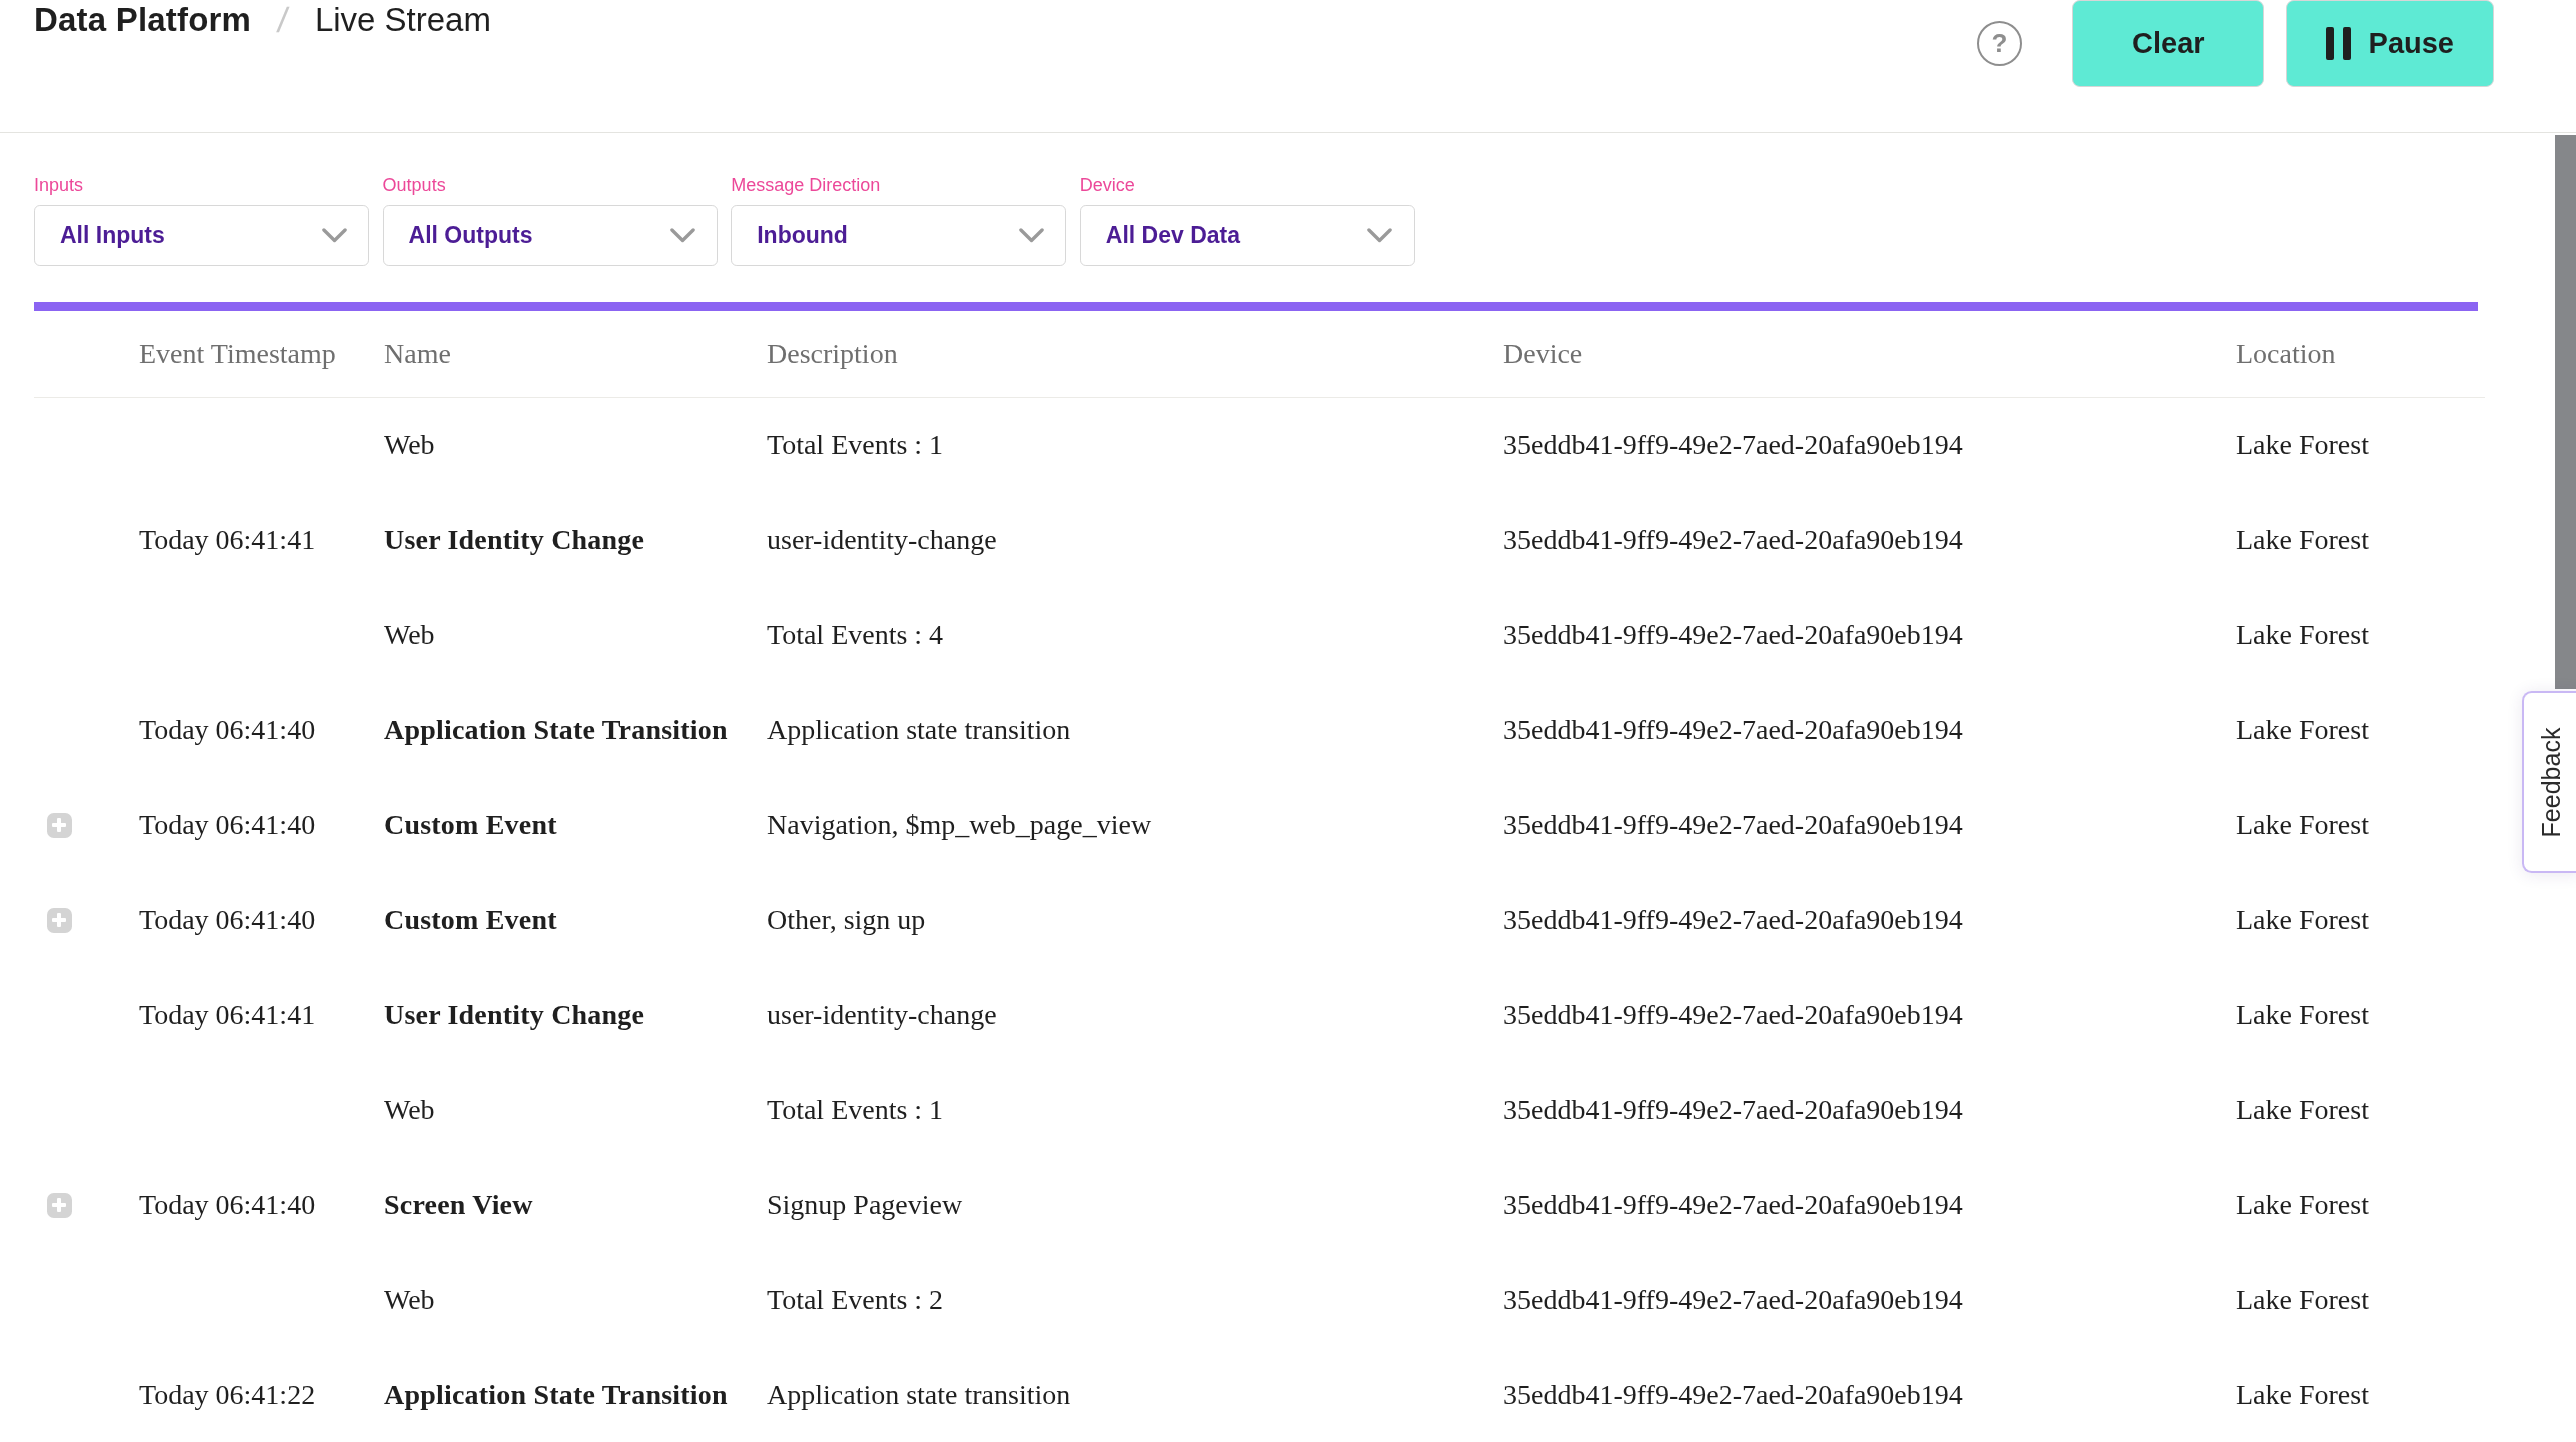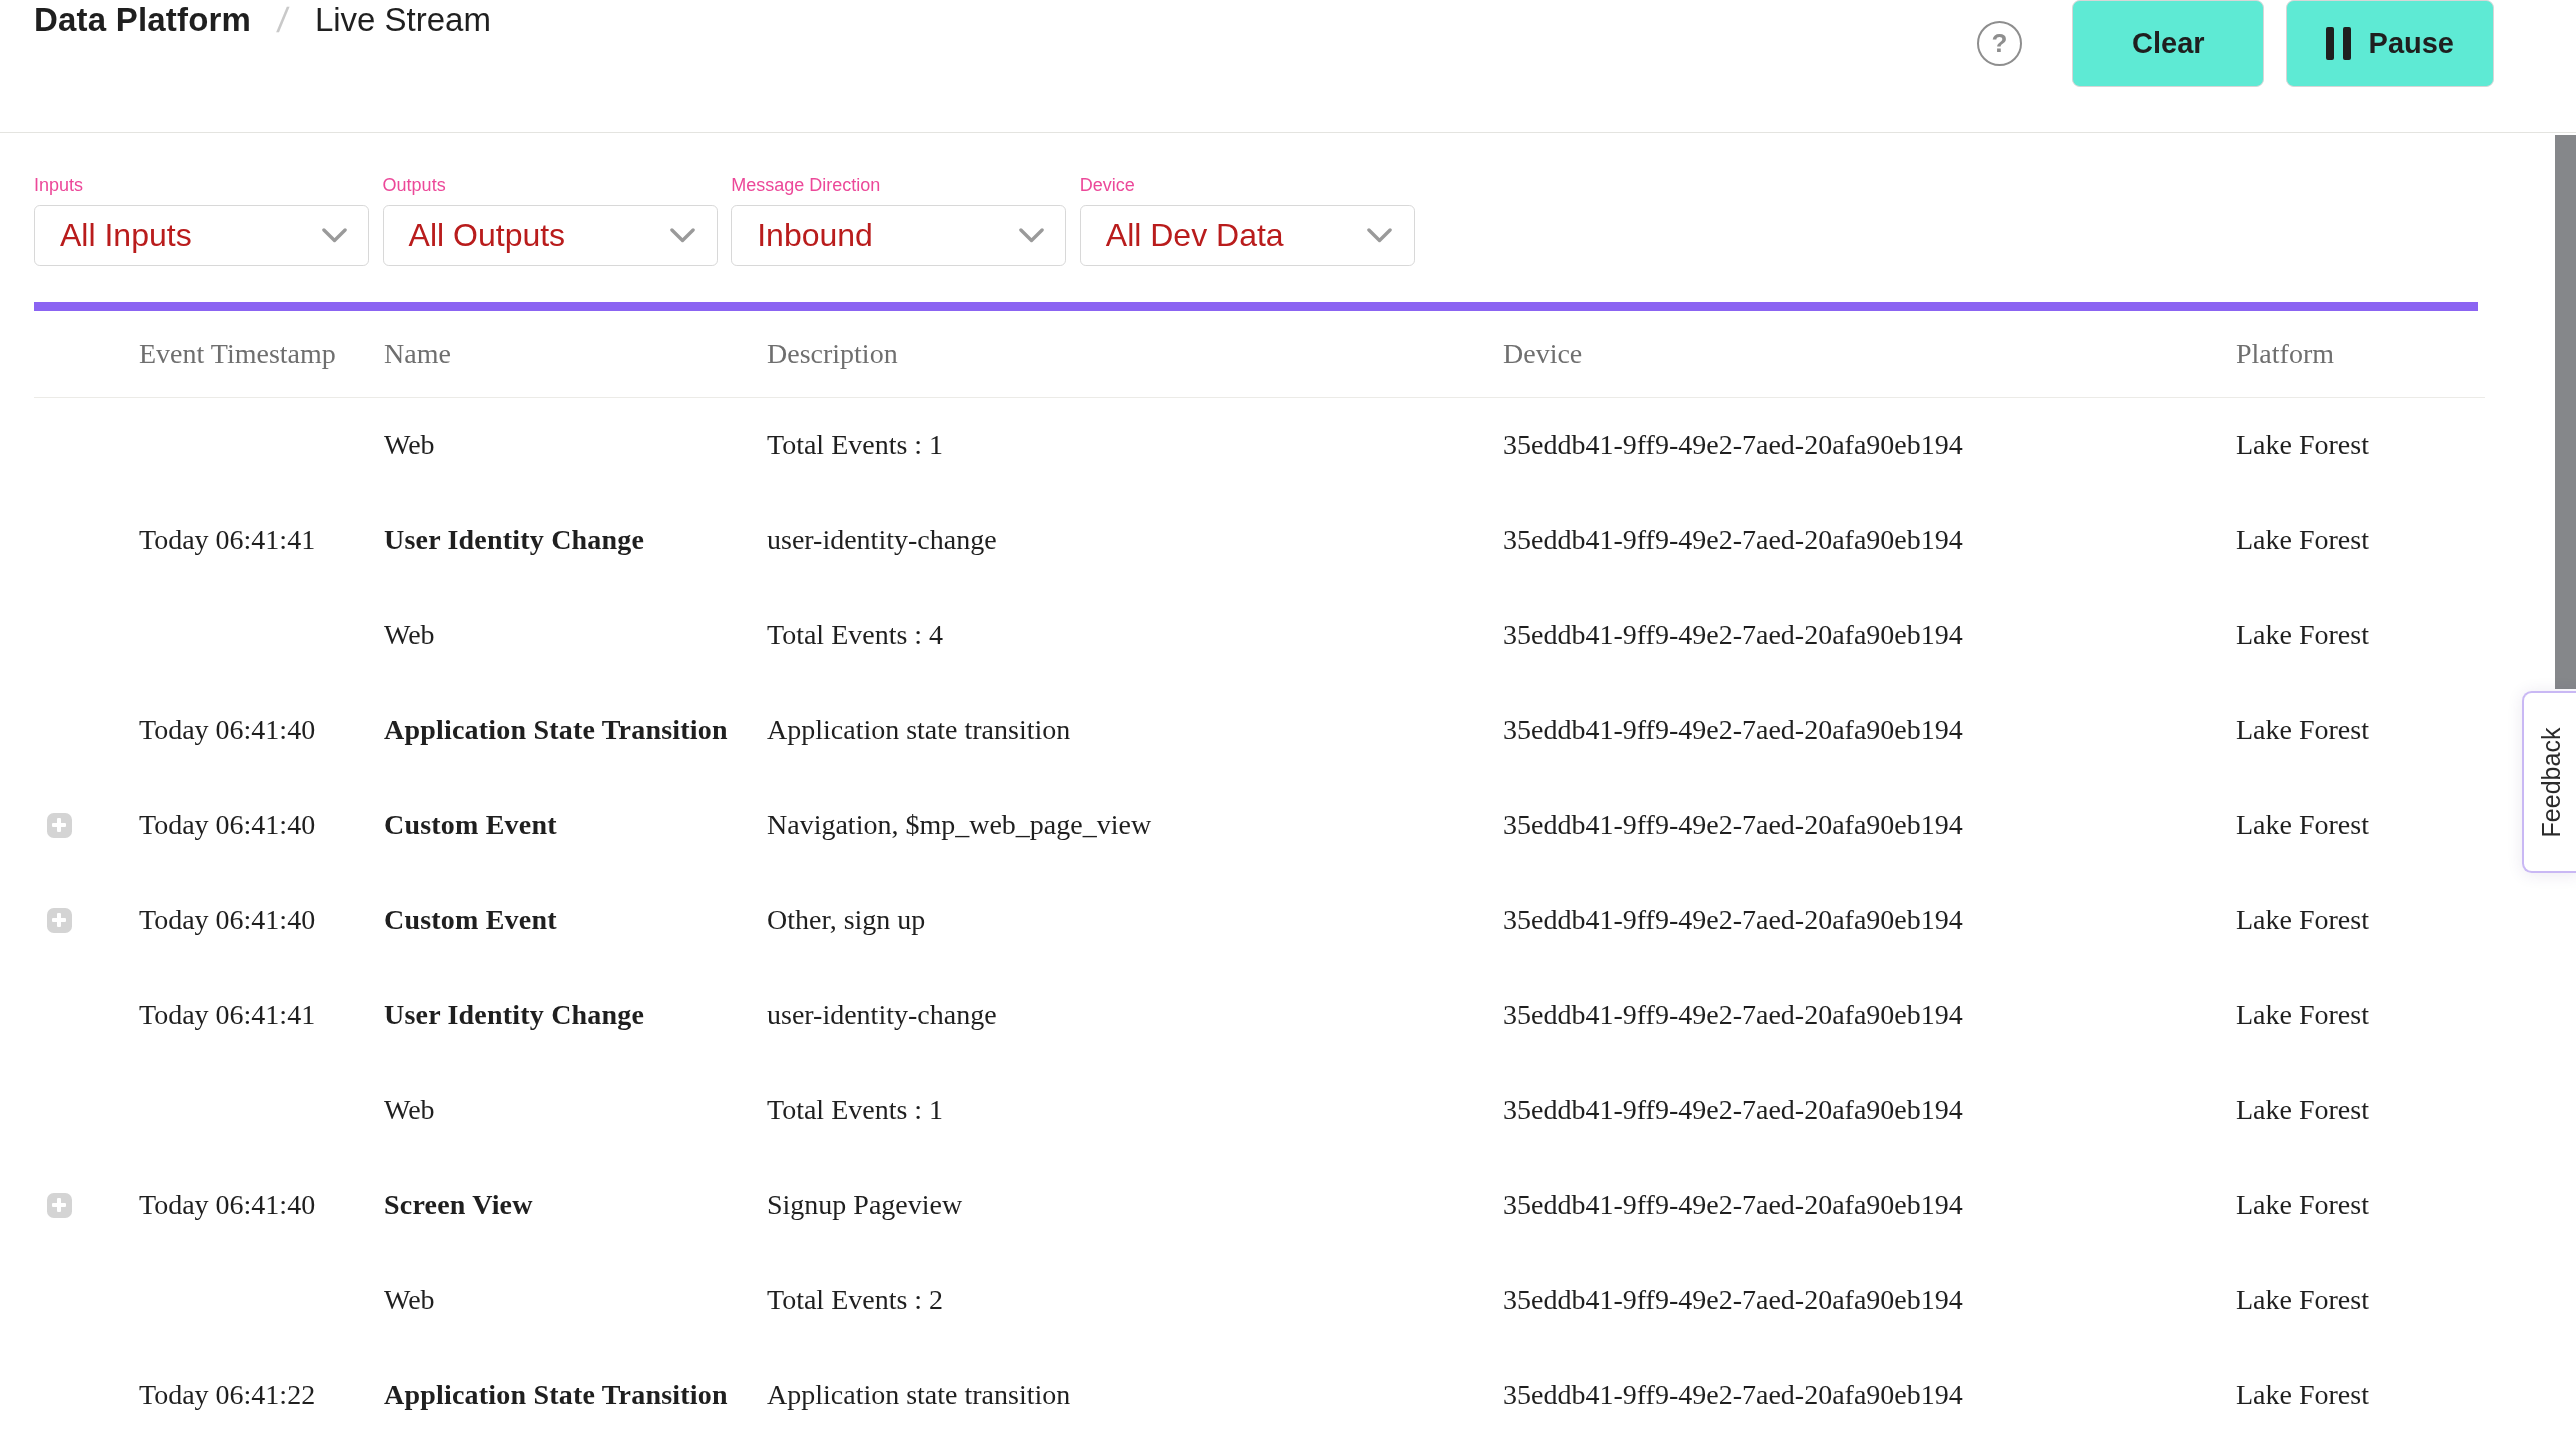--- a/index.html
+++ b/index.html
@@ -40,21 +40,21 @@
 
   
   .filters{padding:42px 0 0 34px;display:flex;gap:13.6px;background:#fff;}
   .filter-group{width:335px;}
   .filter-label{font-size:18px;color:#ec4899;margin-bottom:9px;}
   .select{
     height:61px;border:1.9px solid #D8D8D8;border-radius:5.8px;background:#fff;
     display:flex;align-items:center;justify-content:space-between;
     padding:0 21.4px 0 25px;cursor:pointer;
   }
-  .select .value{font-size:32px;font-weight:400;color:#b91c1c;}
+  .select .value{font-size:23px;font-weight:700;color:#4c1d95;}
   .chevron{width:25px;height:15.5px;flex:0 0 auto;}
   .chevron polyline{fill:none;stroke:#9A9A9A;stroke-width:3.5;stroke-linecap:round;stroke-linejoin:round;}
 
   
   .stream-bar{
     margin:36px 0 0 34px;width:2444px;height:8.7px;background:var(--accent);
   }
 
   
   .grid{display:grid;grid-template-columns:105px 245px 383px 736px 733px 1fr;align-items:center;font-family:Liberation Serif, serif;}
@@ -157,21 +157,21 @@
 </div>
 
 <div class="stream-bar"></div>
 
 <div class="thead grid">
   <div class="cell"></div>
   <div class="cell">Event Timestamp</div>
   <div class="cell">Name</div>
   <div class="cell">Description</div>
   <div class="cell">Device</div>
-  <div class="cell">Platform</div>
+  <div class="cell">Location</div>
 </div>
 
 <div class="tbody" id="tbody">
     <div class="trow grid">
     <div class="cell c-icon">
       <span class="expand hidden">
           <span class="plus"></span>
         </span>
     </div>
     <div class="cell c-ts"></div>

